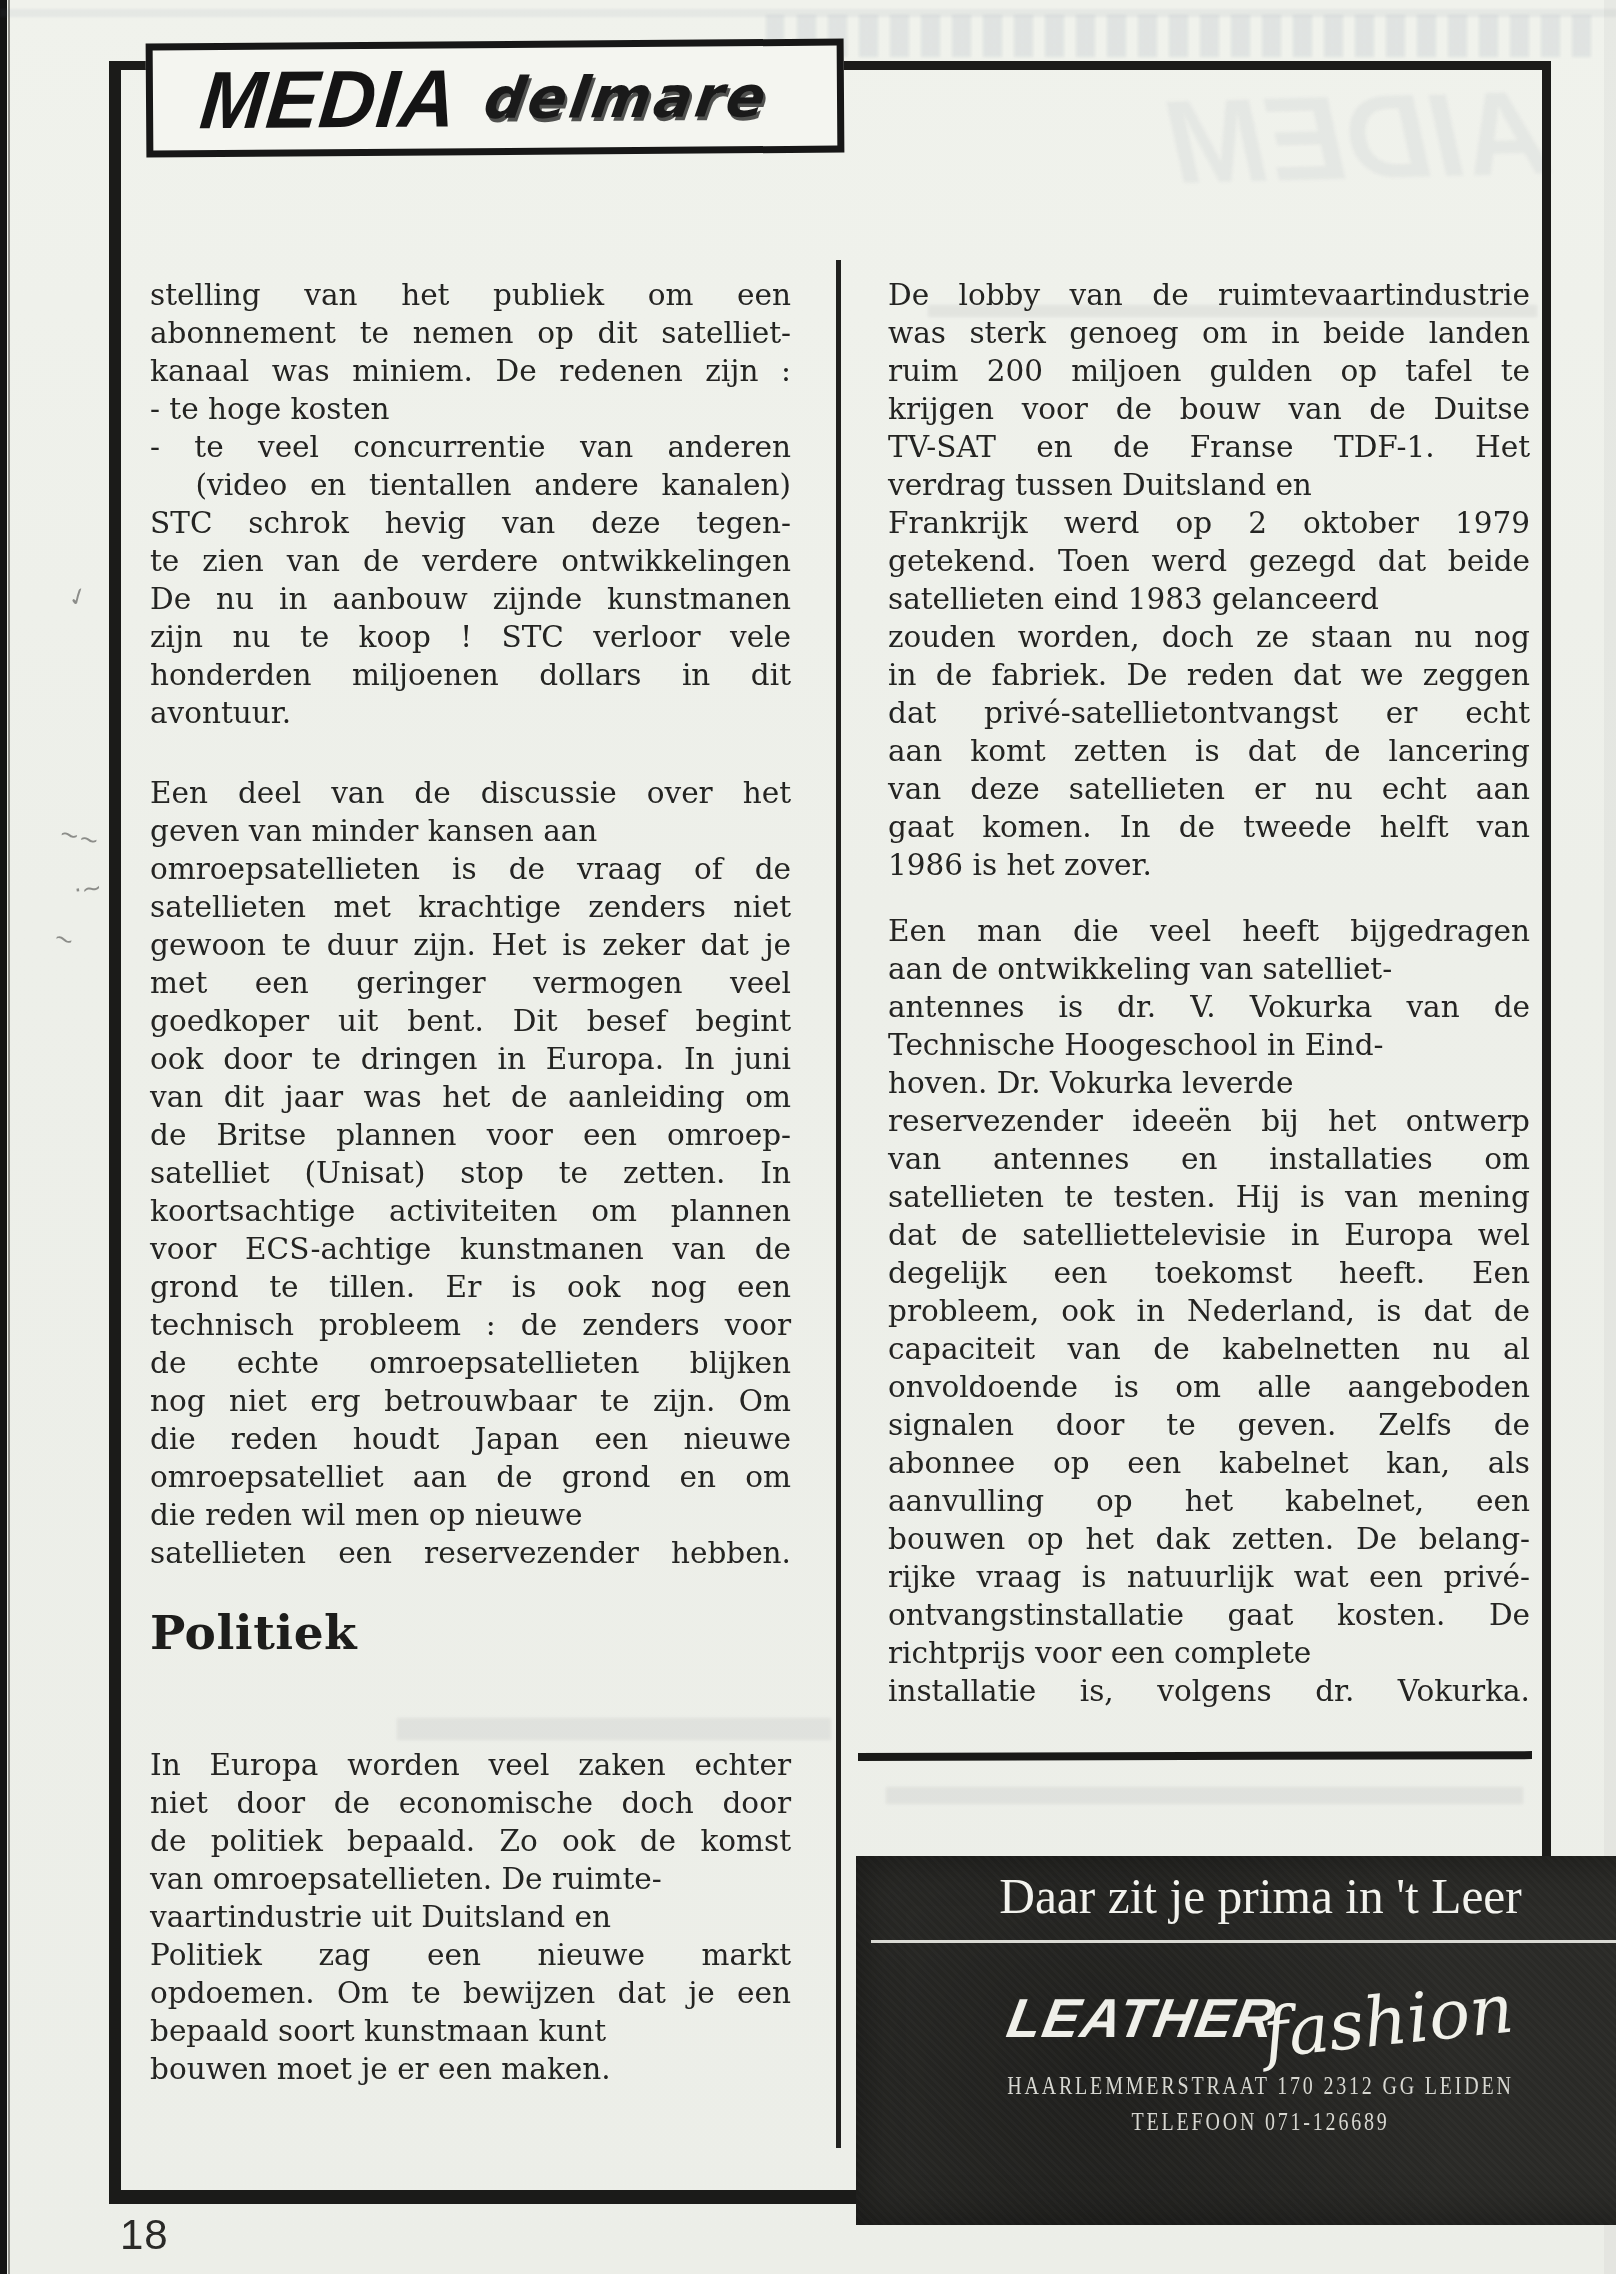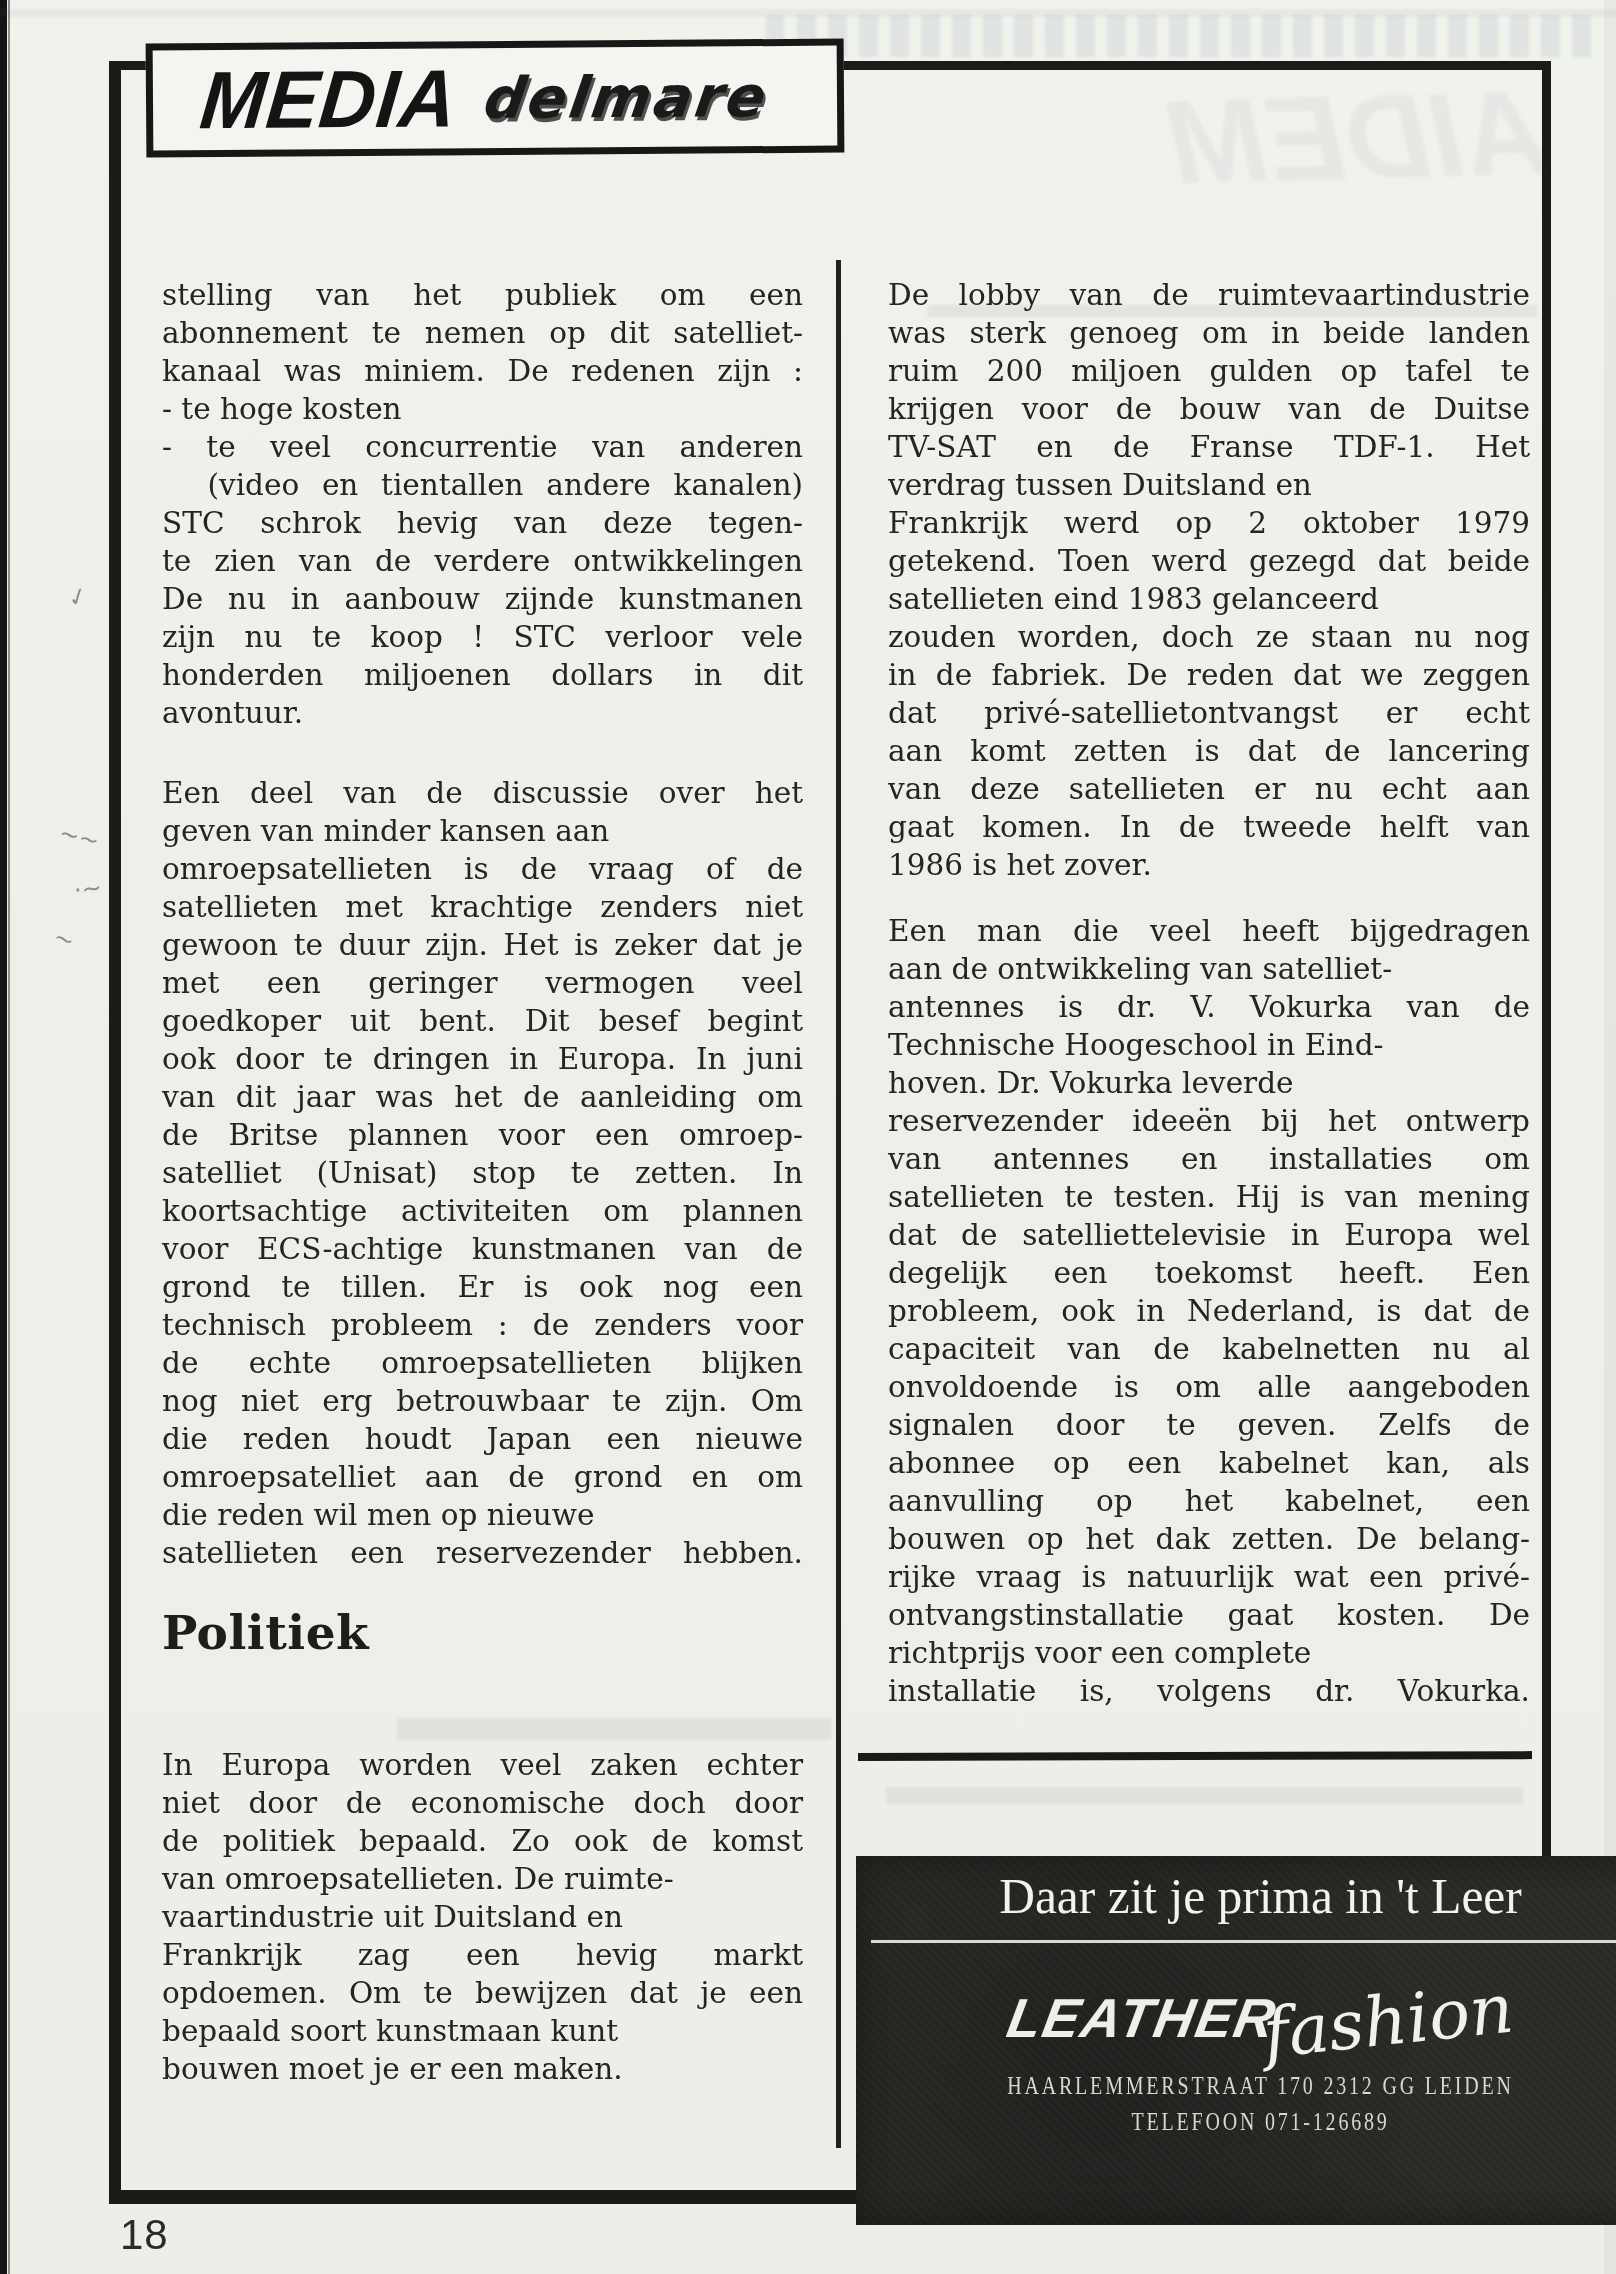--- a/index.html
+++ b/index.html
@@ -43,21 +43,21 @@
     background:#f4f5f0;border:7.4px solid #171717;z-index:5;
     display:flex;align-items:center;padding-left:48px;gap:28px;
     transform:rotate(-0.4deg);}
   .logo-media{font-family:"Liberation Sans",sans-serif;font-weight:bold;font-style:italic;
     font-size:78px;letter-spacing:0.9px;color:#141414;transform:skewX(-6deg) scaleY(1.04);}
   .logo-delmare{font-family:"DejaVu Sans",sans-serif;font-weight:bold;font-style:italic;
     font-size:57px;letter-spacing:2.8px;color:#1a1a1a;transform:skewX(-9deg);
     text-shadow:2.8px 3.7px 0 rgba(25,25,25,0.75);}
   
   .col{position:absolute;top:276px;}
-  .col-left{left:150px;width:641px;margin-left:12px;}
+  .col-left{left:150px;width:641px;}
   .col-right{left:888px;width:642px;}
   .line{height:38px;line-height:38px;font-size:29.5px;
     text-align:justify;text-align-last:justify;white-space:nowrap;color:var(--body-ink);}
   .line.rag{text-align-last:left;}
   .gap{width:100%;}
   .heading{font-weight:bold;font-size:47px;line-height:48px;color:#1d1d1b;
     margin-top:37px;margin-bottom:89px;letter-spacing:0.5px;}
   .divider{position:absolute;left:836px;top:260px;width:4.6px;height:1888px;background:#21211f;}
   .separator{position:absolute;left:858px;top:1752px;width:674px;height:8.3px;background:#191917;
     transform:rotate(-0.15deg);}
@@ -144,21 +144,21 @@
     <div class="line">die reden houdt Japan een nieuwe</div>
     <div class="line">omroepsatelliet aan de grond en om</div>
     <div class="line rag">die reden wil men op nieuwe</div>
     <div class="line">satellieten een reservezender hebben.</div>
     <div class="heading">Politiek</div>
     <div class="line">In Europa worden veel zaken echter</div>
     <div class="line">niet door de economische doch door</div>
     <div class="line">de politiek bepaald. Zo ook de komst</div>
     <div class="line rag">van omroepsatellieten. De ruimte-</div>
     <div class="line rag">vaartindustrie uit Duitsland en</div>
-    <div class="line">Frankrijk zag een hevig markt</div>
+    <div class="line">Politiek zag een nieuwe markt</div>
     <div class="line">opdoemen. Om te bewijzen dat je een</div>
     <div class="line rag">bepaald soort kunstmaan kunt</div>
     <div class="line rag">bouwen moet je er een maken.</div>
   </div>
 <div class="divider"></div>
 <div class="col col-right">
     <div class="line">De lobby van de ruimtevaartindustrie</div>
     <div class="line">was sterk genoeg om in beide landen</div>
     <div class="line">ruim 200 miljoen gulden op tafel te</div>
     <div class="line">krijgen voor de bouw van de Duitse</div>

